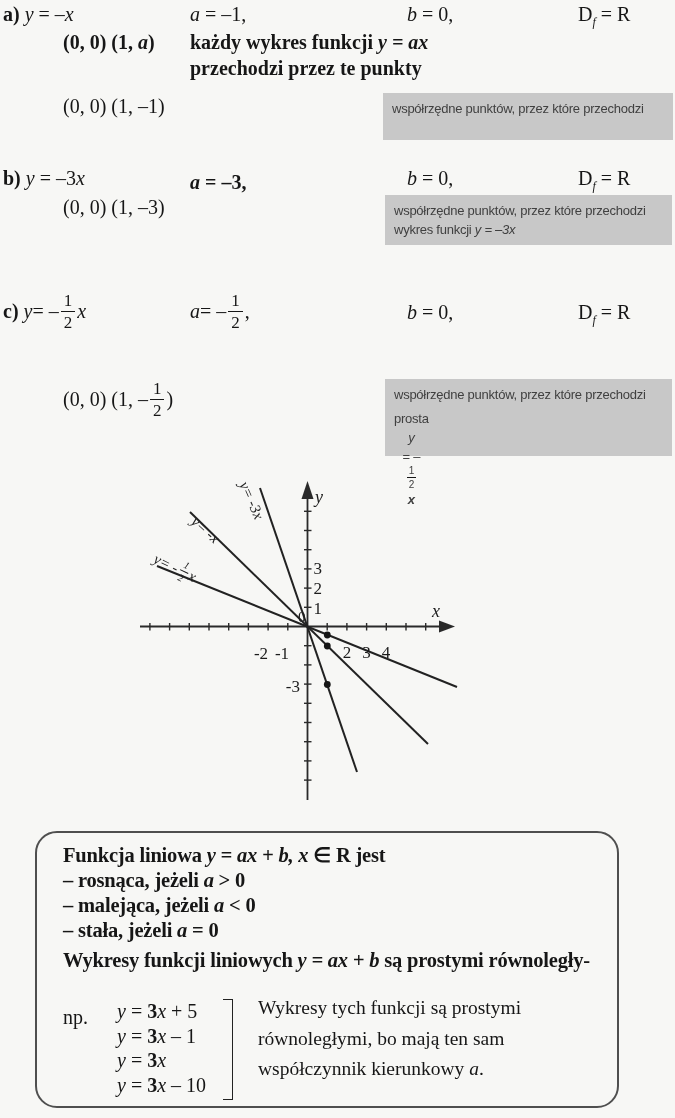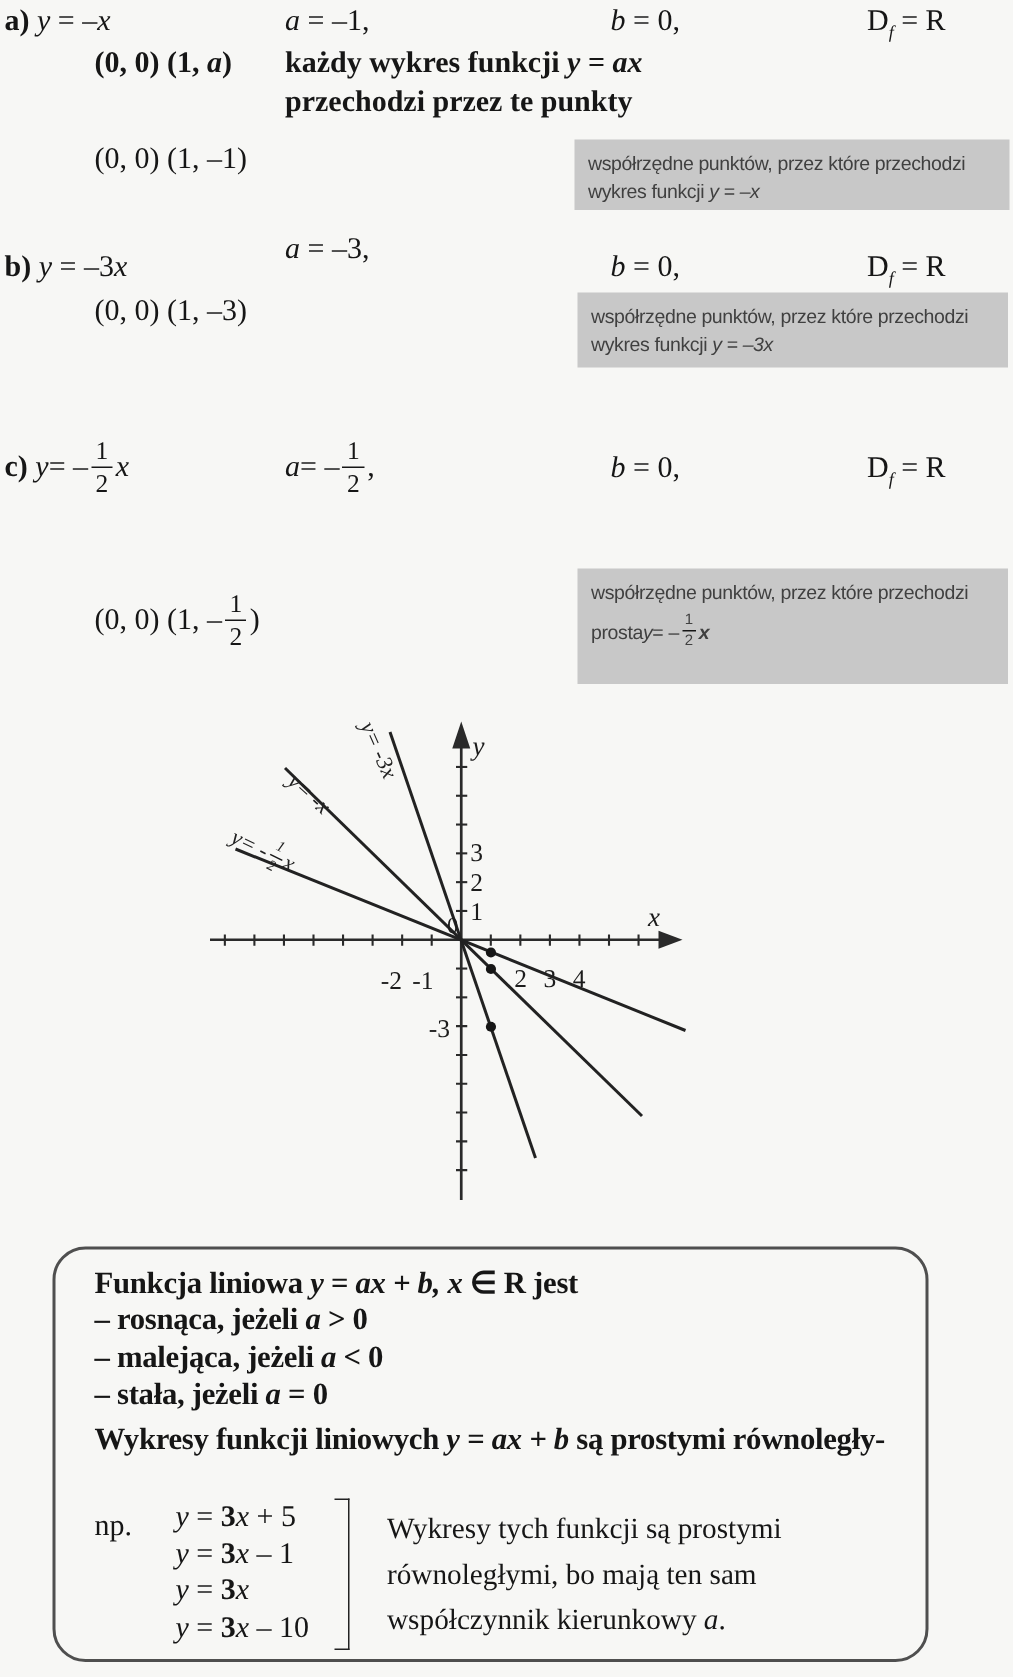--- a/index.html
+++ b/index.html
@@ -39,44 +39,43 @@
   .bigbox{
     left:35px;top:831px;width:584px;height:277px;box-sizing:border-box;
     border:2.5px solid #4f4f4f;border-radius:22px;background:transparent;
   }
   .boxline{position:absolute;font-size:20.5px;font-weight:700;white-space:nowrap;letter-spacing:-0.2px;}
   .npeq{font-size:20px;line-height:24.5px;white-space:nowrap;}
   .bracket{
     position:absolute;left:186px;top:166px;width:9px;height:99px;
     border-top:1.7px solid #222;border-right:1.7px solid #222;border-bottom:1.7px solid #222;
   }
-  .rtxt{position:absolute;left:221px;top:172px;width:310px;font-size:19.5px;line-height:30.5px;}
+  .rtxt{position:absolute;left:221px;top:160px;width:310px;font-size:19.5px;line-height:30.5px;}
   svg text{font-family:"Liberation Serif",serif;fill:#1c1c1c;}
 </style>
 </head>
 <body>
 
 <div class="abs r" style="left:3px;top:3px;"><span class="lbl">a)</span> <span class="it">y</span><span> = </span><span class="it">–x</span></div>
 <div class="abs r" style="left:190px;top:3px;text-align:center;"><span class="it">a</span><span> = </span><span>–1,</span></div>
 <div class="abs r" style="left:407px;top:3px;"><span class="it">b</span><span> = </span><span>0,</span></div>
 <div class="abs r" style="left:578px;top:3px;"><span>D</span><sub class="fsub">f</sub><span> = R</span></div>
 
 <div class="abs r bold" style="left:63px;top:31px;"><span>(0, 0) (1, </span><span class="it">a</span><span>)</span></div>
 <div class="abs r bold" style="left:190px;top:31px;font-family:Liberation Serif, serif;"><span>każdy wykres funkcji </span><span class="it">y = ax</span></div>
 <div class="abs r bold" style="left:190px;top:57px;">przechodzi przez te punkty</div>
 
 <div class="abs r" style="left:63px;top:95px;">(0, 0) (1, –1)</div>
 
 <div class="abs gray" style="left:383px;top:93px;width:290px;height:47px;">
   <div>współrzędne punktów, przez które przechodzi</div>
-  <div><span>wykres funkcji  </span><span class="gm">y = –x</span></div>
 </div>
 
 <div class="abs r" style="left:3px;top:167px;"><span class="lbl">b)</span> <span class="it">y</span><span> = </span><span>–3</span><span class="it">x</span></div>
-<div class="abs r" style="left:190px;top:155px;"><span class="it">a</span><span> = </span><span>–3,</span></div>
+<div class="abs r" style="left:190px;top:171px;font-weight:bold;"><span class="it">a</span><span> = </span><span>–3,</span></div>
 <div class="abs r" style="left:407px;top:167px;"><span class="it">b</span><span> = </span><span>0,</span></div>
 <div class="abs r" style="left:578px;top:167px;"><span>D</span><sub class="fsub">f</sub><span> = R</span></div>
 
 <div class="abs r" style="left:63px;top:196px;">(0, 0) (1, –3)</div>
 
 <div class="abs gray" style="left:385px;top:195px;width:287px;height:50px;">
   <div>współrzędne punktów, przez które przechodzi</div>
   <div><span>wykres funkcji </span><span class="gm">y = –3x</span></div>
 </div>
 
@@ -91,32 +90,32 @@
     <span> = – </span>
     <span class="frac bigfrac">
       <span class="n">1</span>
       <span class="d">2</span>
     </span>
     <span>,</span>
 </div>
 <div class="abs r" style="left:407px;top:301px;"><span class="it">b</span><span> = </span><span>0,</span></div>
 <div class="abs r" style="left:578px;top:301px;"><span>D</span><sub class="fsub">f</sub><span> = R</span></div>
 
-<div class="abs mrow" style="left:63px;top:389px;height:48px;justify-content:space-between;">
+<div class="abs mrow" style="left:63px;top:375px;height:48px;justify-content:space-between;">
   <span>(0, 0) (1, – </span>
     <span class="frac bigfrac">
       <span class="n">1</span>
       <span class="d">2</span>
     </span>
     <span>)</span>
 </div>
 
 <div class="abs gray" style="left:385px;top:379px;width:287px;height:77px;">
   <div>współrzędne punktów, przez które przechodzi</div>
-  <div style="display:inline-flex;align-items:center;margin-top:5px;">
+  <div style="display:inline-flex;align-items:center;margin-top:5px;flex-direction:column;">
       <span>prosta </span>
       <span class="gm">y</span>
       <span> = – </span>
       <span class="frac smfrac">
         <span class="n">1</span>
         <span class="d">2</span>
       </span>
       <span class="gm bold">x</span>
     </div>
 </div>

